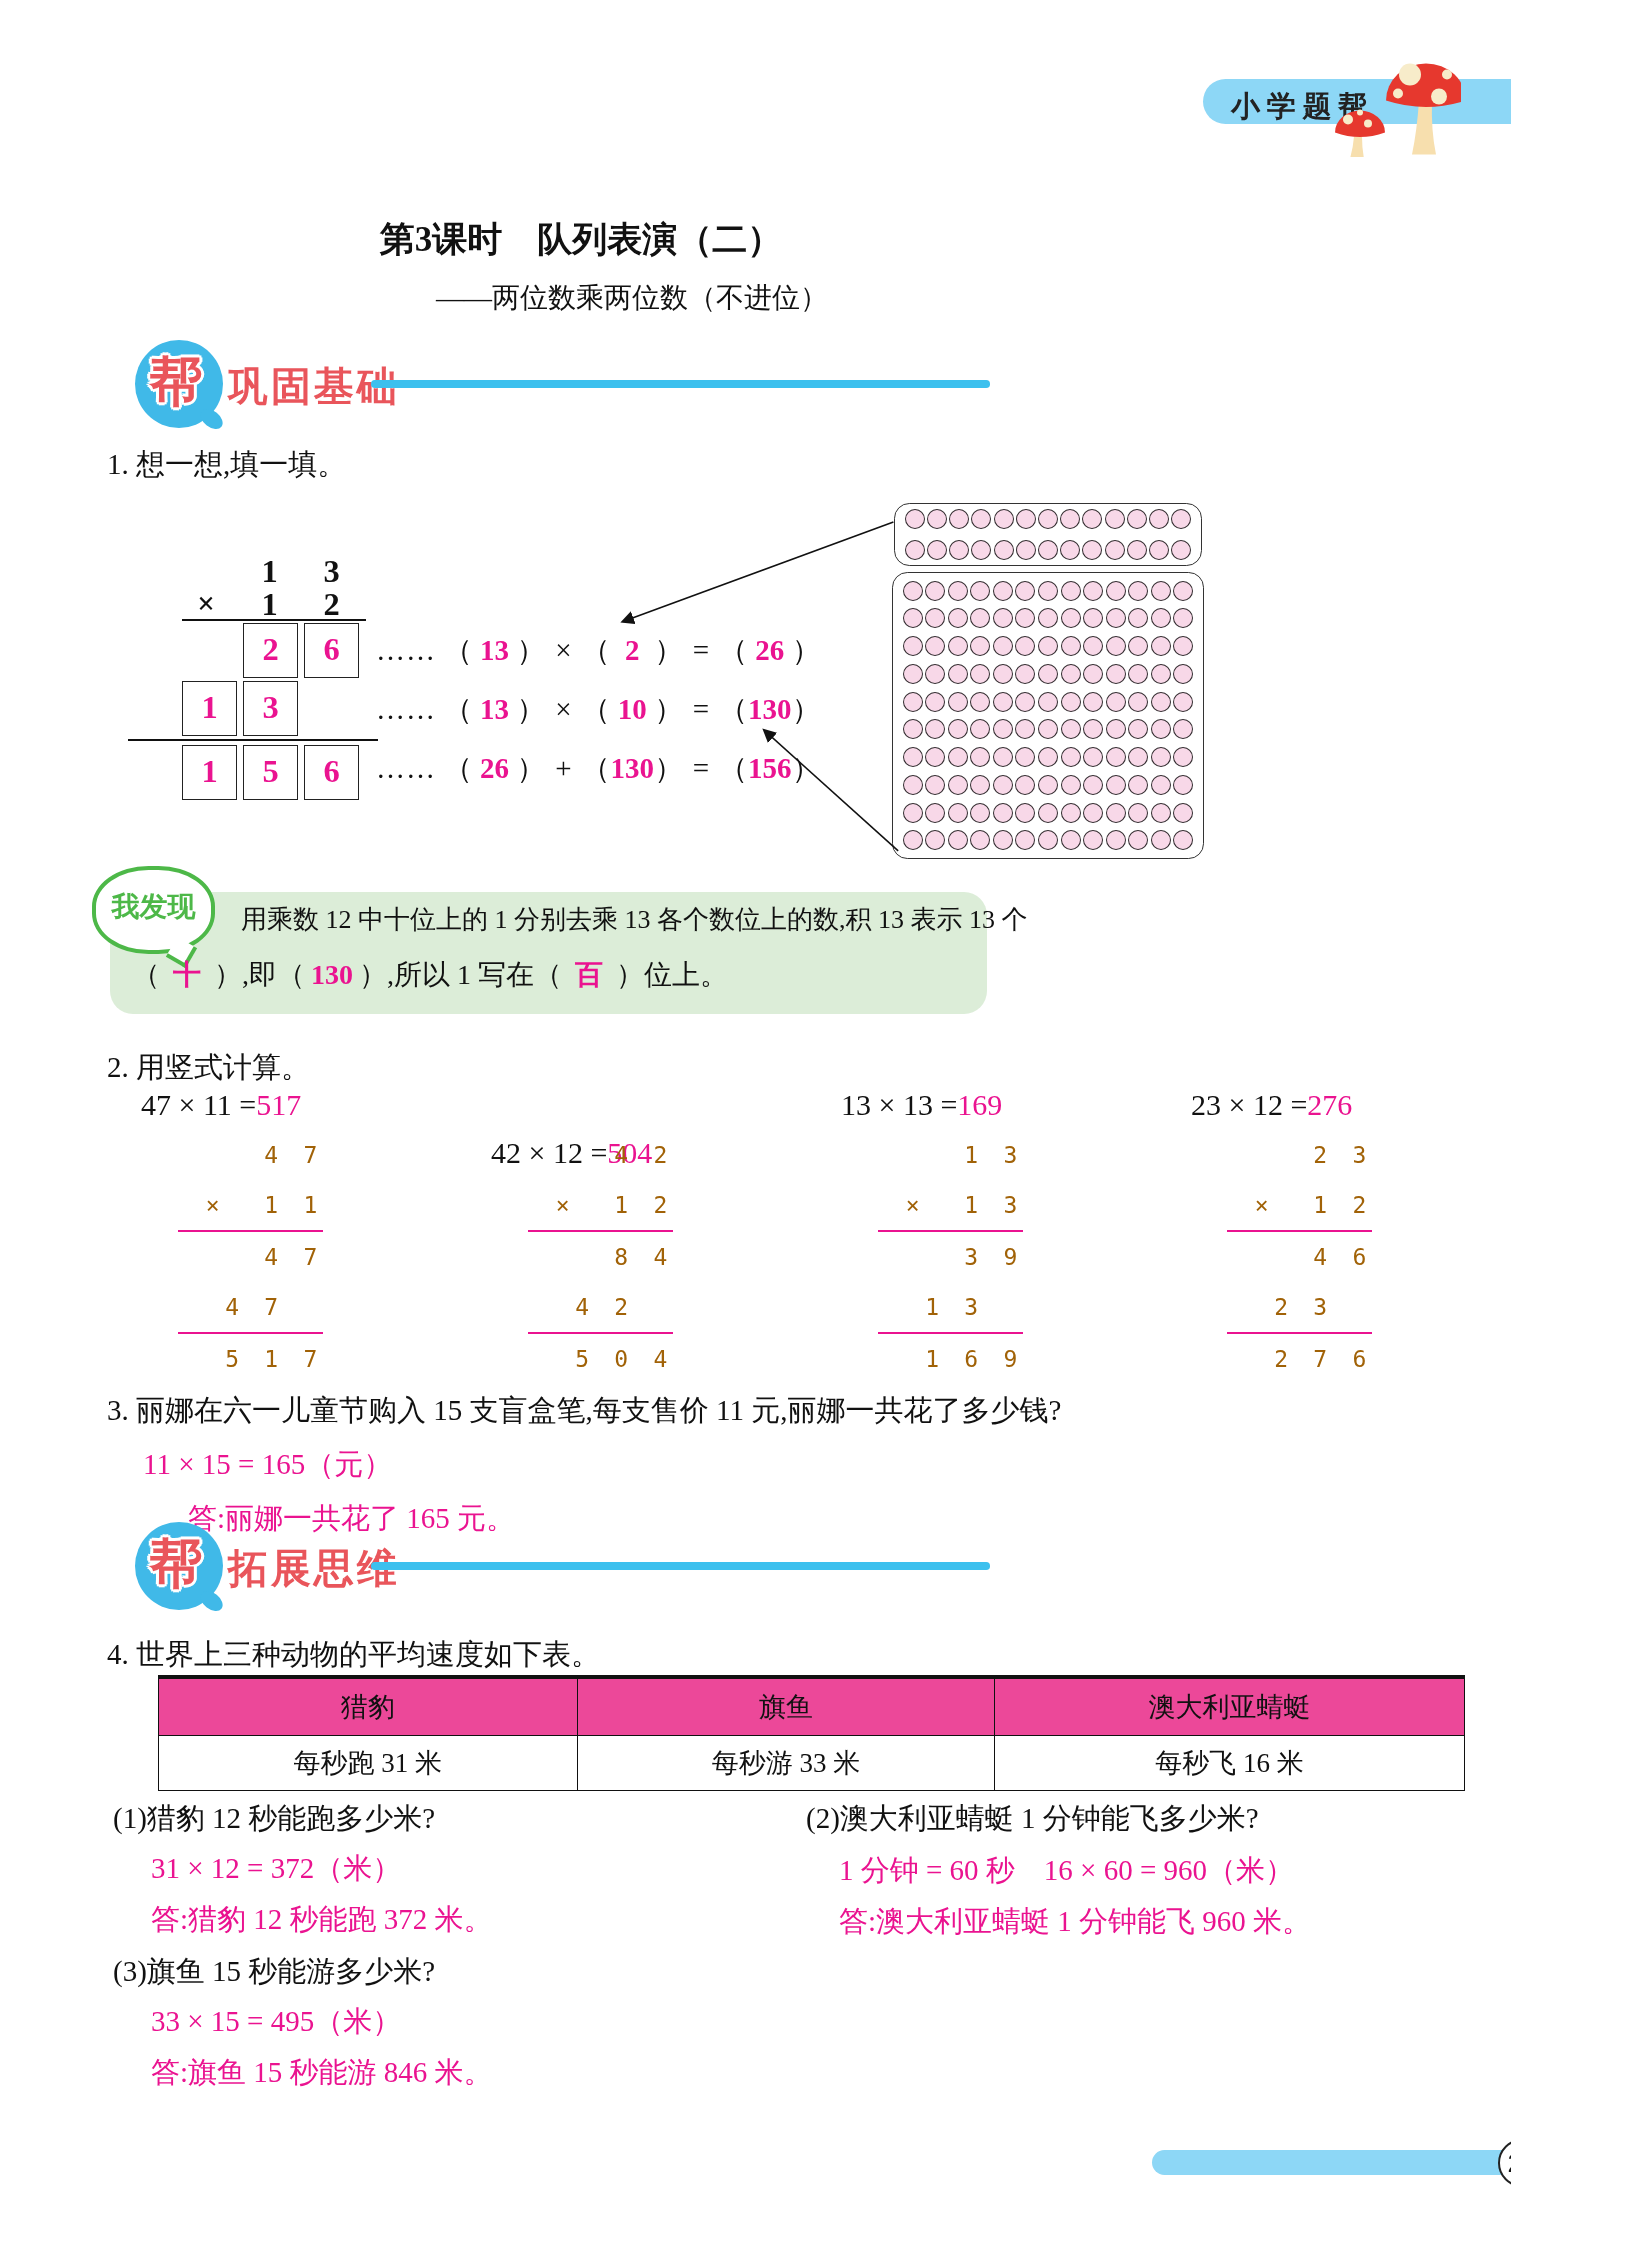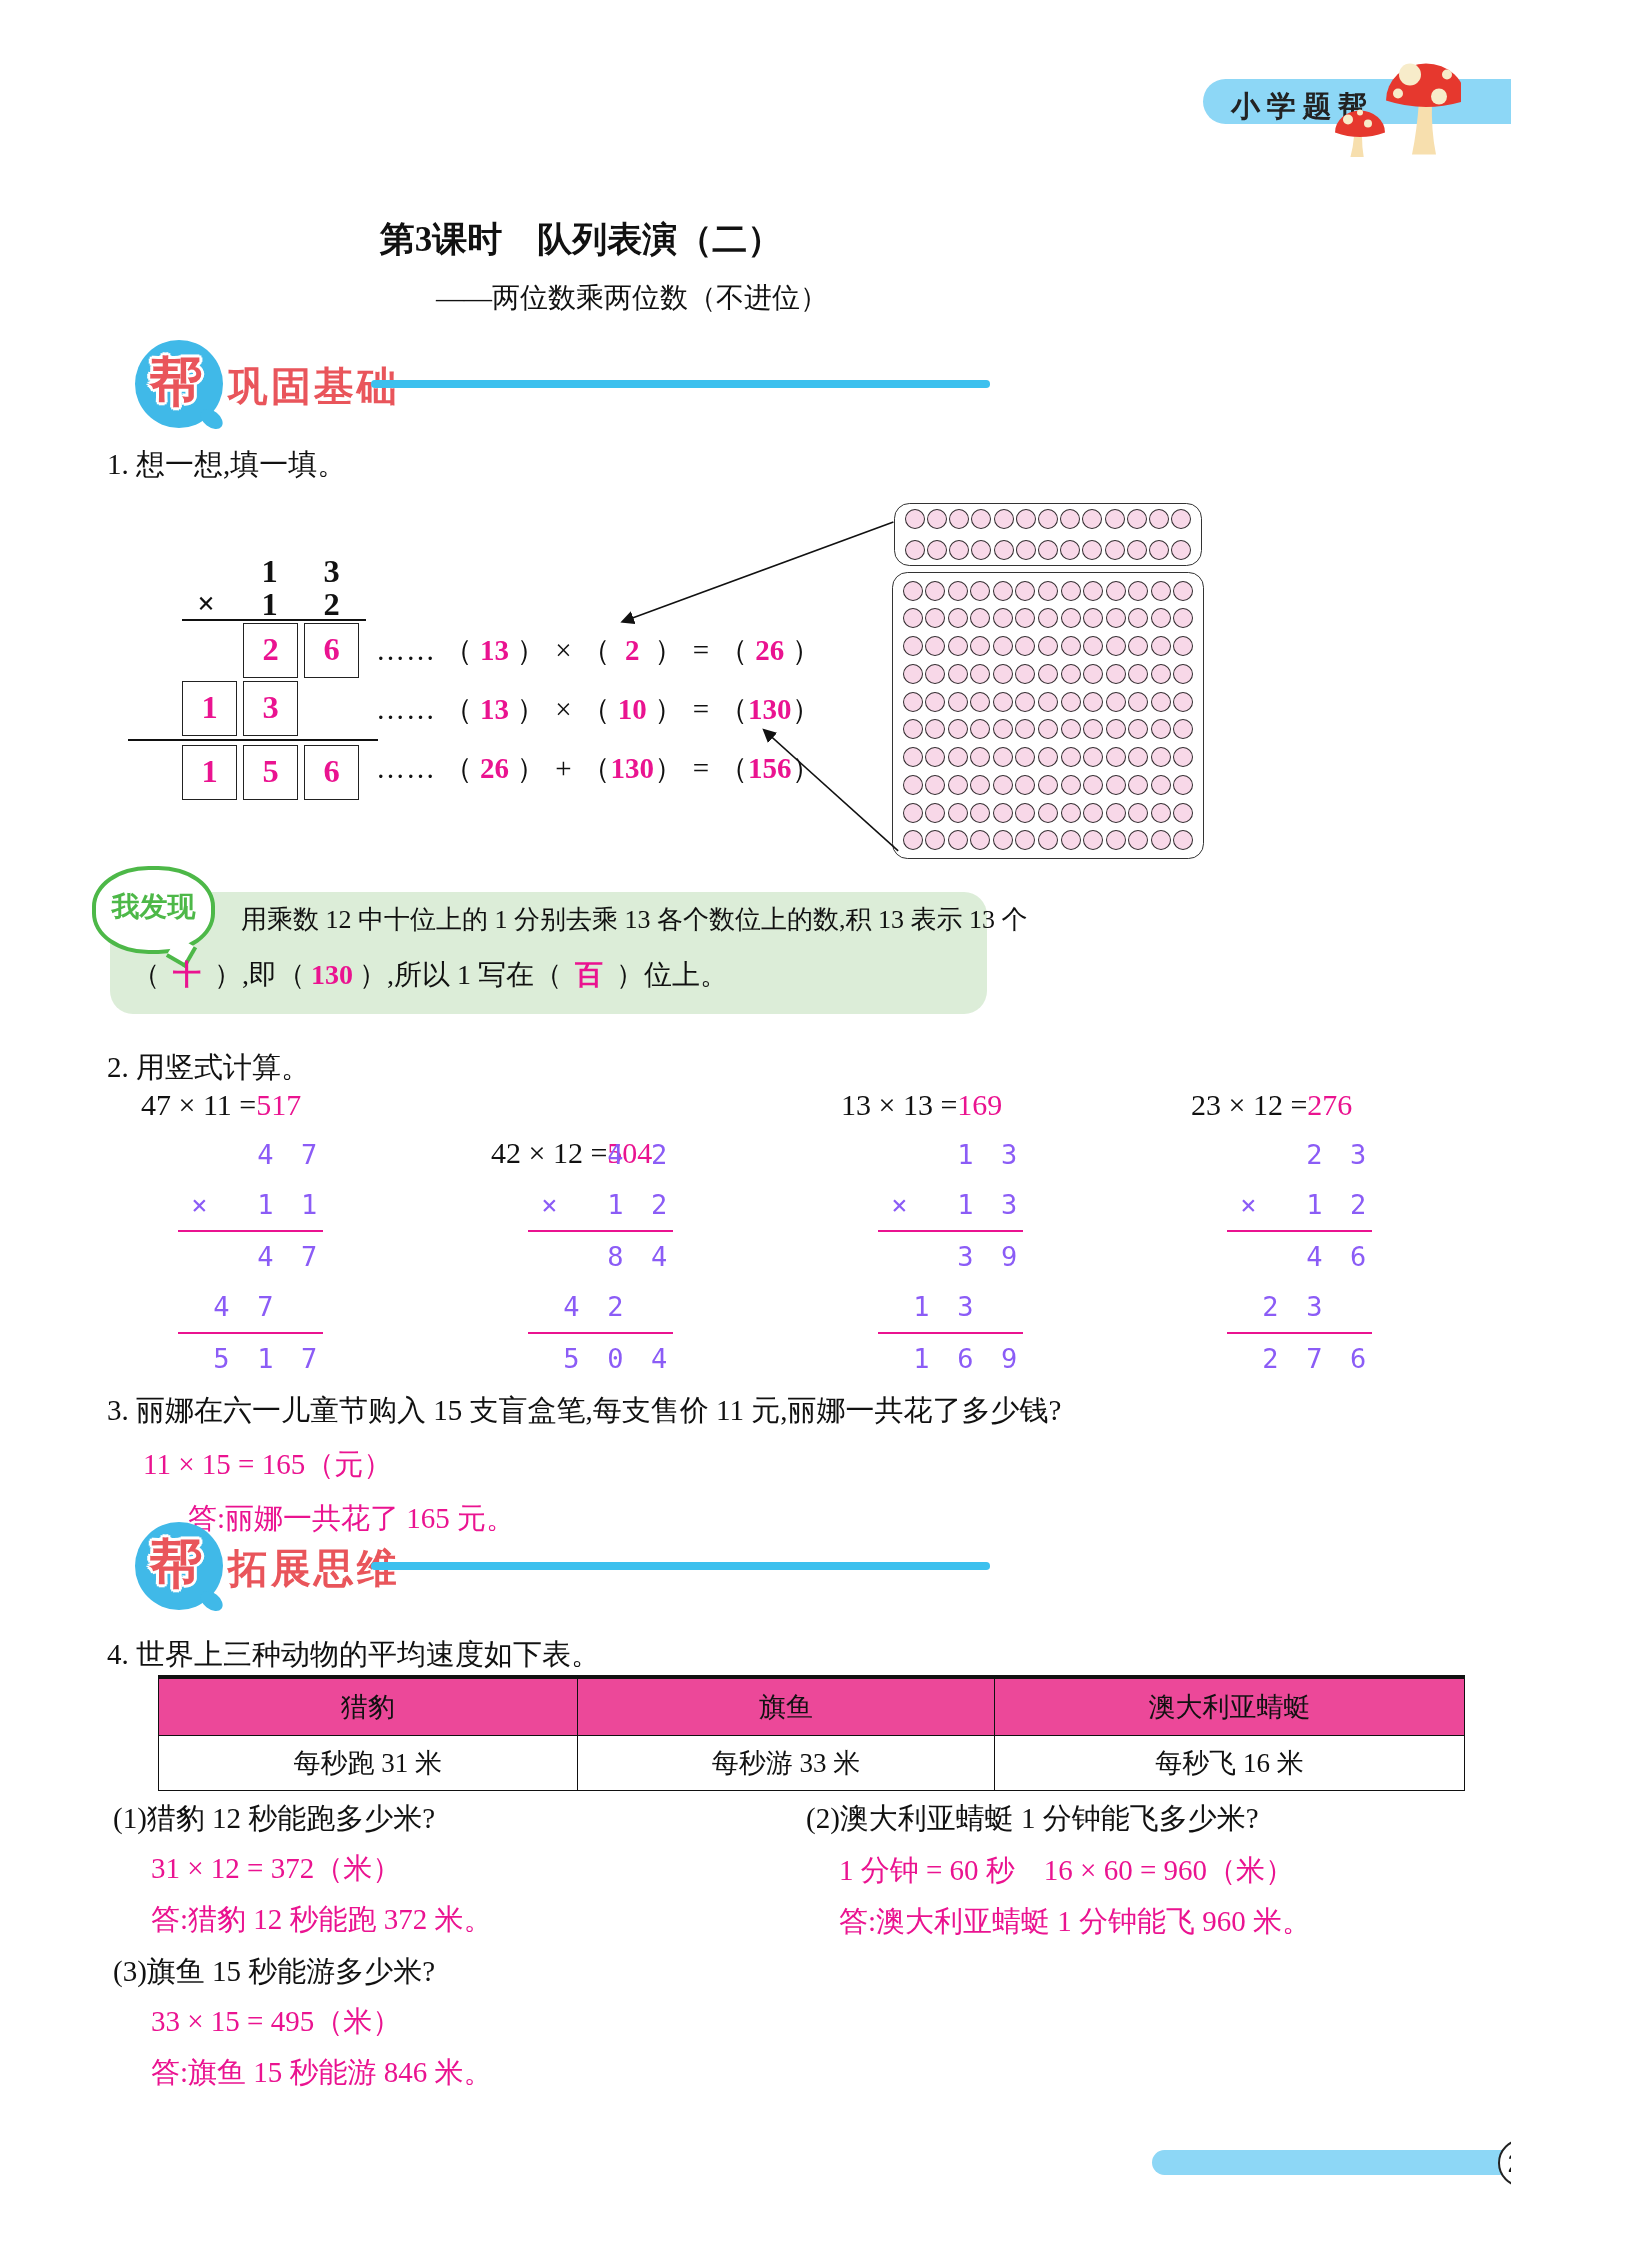--- a/index.html
+++ b/index.html
@@ -51,22 +51,22 @@
   .disc-bubble{left:92px;top:866px;width:115px;height:80px;background:#fff;border:4.8px solid #4db848;
                border-radius:46%;text-align:center;line-height:73px;font-size:28px;font-weight:700;color:#4db848;}
   .disc-tail{left:170px;top:941px;width:19px;height:19px;background:#fff;
              border-right:4.8px solid #4db848;border-bottom:4.8px solid #4db848;transform:rotate(30deg);}
   .disc-t1{left:241px;top:902px;font-size:26px;white-space:nowrap;}
   .disc-t2{left:132px;top:956px;font-size:28px;white-space:nowrap;}
   .disc-t2 .blank{display:inline-block;min-width:54px;text-align:center;font-weight:600;}
 
   
   .p2eq{font-size:30px;white-space:nowrap;}
-  .work{width:145px;font-family:"DejaVu Sans Mono",monospace;font-size:27px;letter-spacing:5.7px;
-        color:#8b5cf6;text-align:right;}
+  .work{width:145px;font-family:"DejaVu Sans Mono",monospace;font-size:23px;letter-spacing:5.7px;
+        color:#a16207;text-align:right;}
   .work div{height:50px;line-height:50px;white-space:pre;}
   .work .u{border-bottom:2.9px solid #ea1390;}
 
   .ansline{font-size:29px;white-space:nowrap;}
 
   
   .ztable{left:158px;top:1675px;width:1307px;border:1.9px solid #111;border-top:4.8px solid #111;
           display:grid;grid-template-columns:32% 32% 36%;box-sizing:border-box;}
   .zcell{border-left:1.9px solid #111;text-align:center;font-size:27px;box-sizing:border-box;}
   .zcell.first{border-left:none;}

